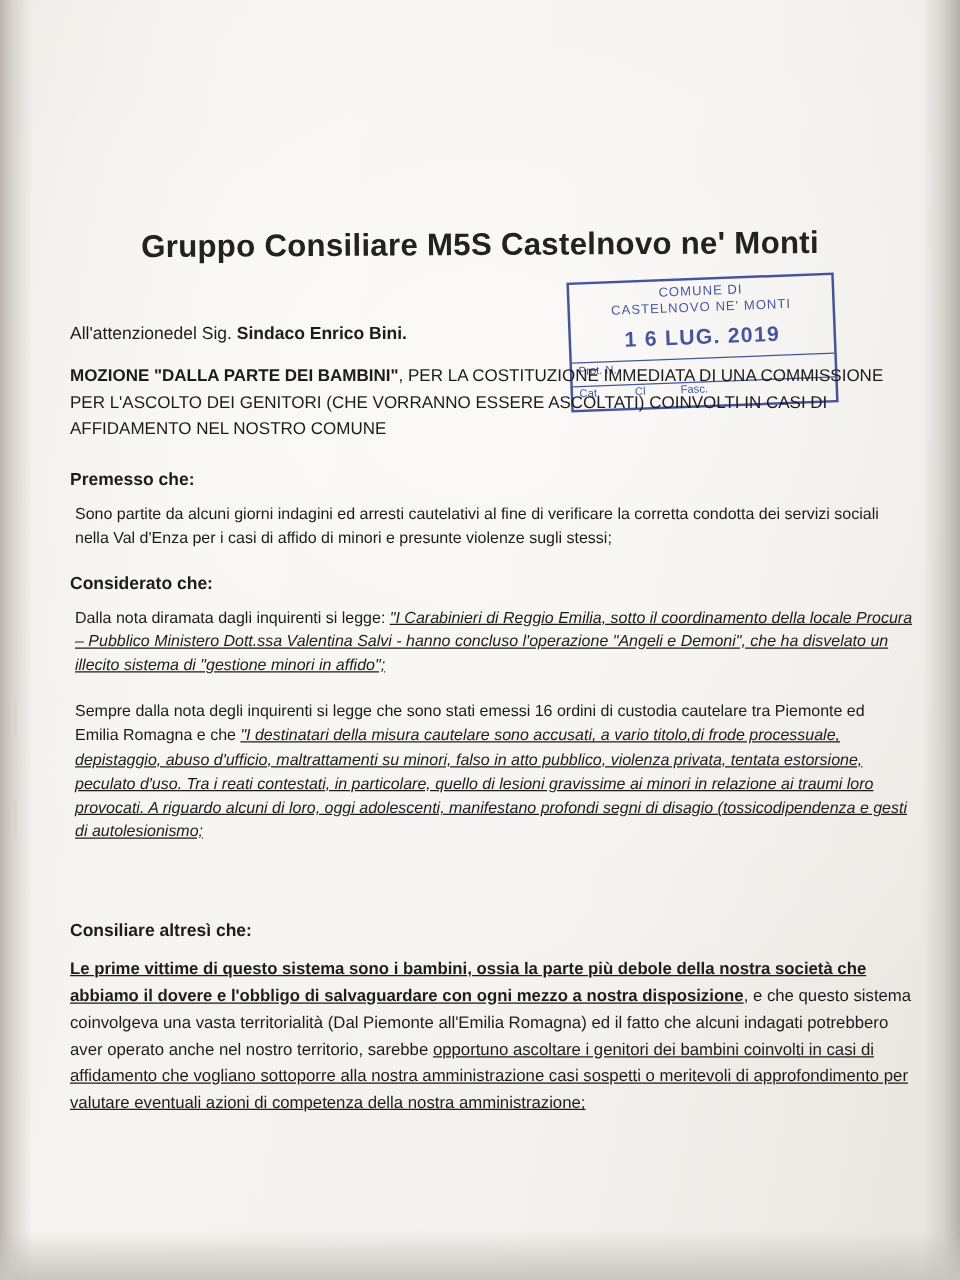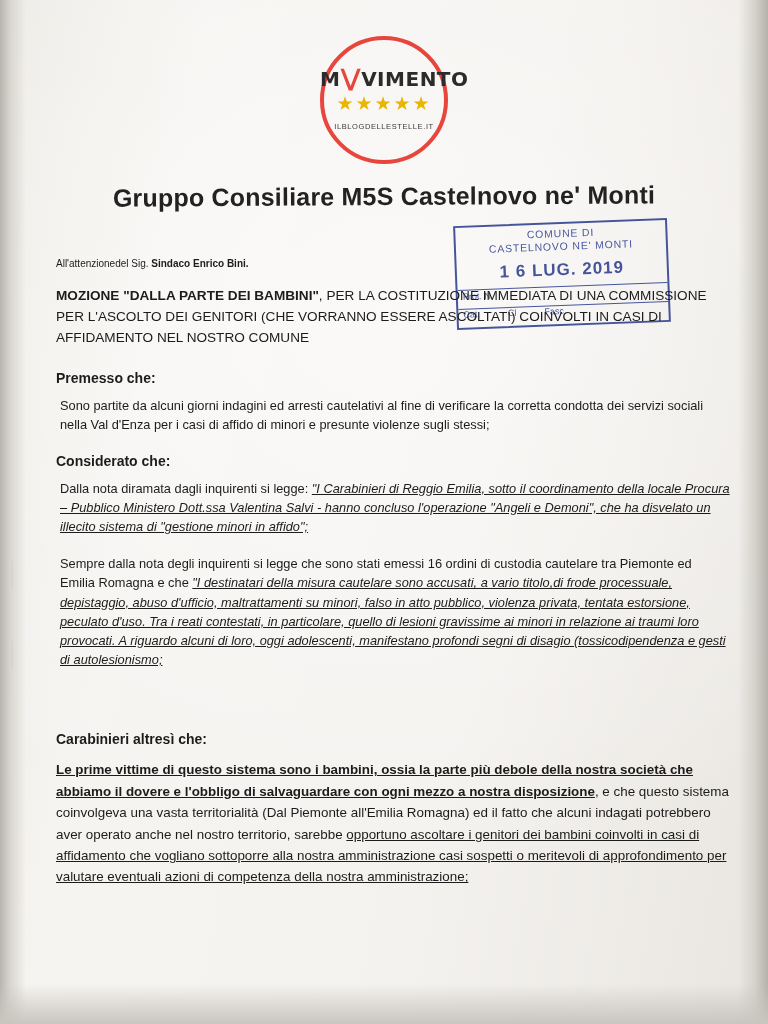--- a/index.html
+++ b/index.html
@@ -165,21 +165,21 @@
 
   .body-text {
     position: absolute;
     left: 56px;
     right: 38px;
     top: 258px;
   }
   p { margin: 0; }
 
   .l-date { font-size: 13.5px; margin-bottom: 14px; }
-  .l-att { font-size: 10px; margin-bottom: 16px; }
+  .l-att { font-size: 14px; margin-bottom: 16px; }
   .l-att b { font-weight: bold; }
   .l-ogg { font-size: 14.5px; font-weight: bold; margin-bottom: 12px; }
   .l-mozione {
     font-size: 13.6px;
     line-height: 1.55;
     margin-bottom: 22px;
   }
   .l-mozione b { font-weight: bold; }
   .h-sec {
     font-size: 14px;
@@ -207,28 +207,20 @@
     margin-top: 26px;
     margin-bottom: 12px;
   }
 </style>
 </head>
 <body>
 
 <div class="page">
   <div class="paper-shade"></div>
 
-  <div class="logo">
-    <div class="logo-ring"></div>
-    <div class="logo-word">
-      <span>M</span><span class="v">⋁</span><span>VIMENTO</span>
-    </div>
-    <div class="logo-stars">★★★★★</div>
-    <div class="logo-sub">ILBLOGDELLESTELLE.IT</div>
-  </div>
 
   <div class="doc-title">Gruppo Consiliare M5S Castelnovo ne' Monti</div>
 
   <div class="stamp">
     <div class="stamp-l1">COMUNE DI</div>
     <div class="stamp-l2">CASTELNOVO NE' MONTI</div>
     <div class="stamp-date">1 6 LUG. 2019</div>
     <div class="stamp-rule"></div>
     <div class="stamp-prot">Prot. N.</div>
     <div class="stamp-rule"></div>
@@ -256,21 +248,21 @@
     <p class="h-sec">Considerato che:</p>
     <p class="para">
       <span>Dalla nota diramata dagli inquirenti si legge: </span><span class="i u">"I Carabinieri di Reggio Emilia, sotto il coordinamento della locale Procura – Pubblico Ministero Dott.ssa Valentina Salvi - hanno concluso l'operazione "Angeli e Demoni", che ha disvelato un illecito sistema di "gestione minori in affido";</span>
     </p>
     <p class="para">
       <span>Sempre dalla nota degli inquirenti si legge che sono stati emessi 16 ordini di custodia cautelare tra Piemonte ed Emilia Romagna e che </span><span class="i u">"I destinatari della misura cautelare sono accusati, a vario titolo,di frode processuale, depistaggio, abuso d'ufficio, maltrattamenti su minori, falso in atto pubblico, violenza privata, tentata estorsione, peculato d'uso. Tra i reati contestati, in particolare, quello di lesioni gravissime ai minori in relazione ai traumi loro provocati. A riguardo alcuni di loro, oggi adolescenti, manifestano profondi segni di disagio (tossicodipendenza e gesti di autolesionismo;</span>
     </p>
 
     <div class="gap"></div>
 
-    <p class="sec-alt">Carabinieri altresì che:</p>
+    <p class="sec-alt">Consiliare altresì che:</p>
     <p class="para2">
       <span class="b u">Le prime vittime di questo sistema sono i bambini, ossia la parte più debole della nostra società che abbiamo il dovere e l'obbligo di salvaguardare con ogni mezzo a nostra disposizione</span><span>, e che questo sistema coinvolgeva una vasta territorialità (Dal Piemonte all'Emilia Romagna) ed il fatto che alcuni indagati potrebbero aver  operato anche nel nostro territorio, sarebbe </span><span class="u">opportuno ascoltare i genitori dei bambini coinvolti in casi di affidamento che vogliano sottoporre alla nostra amministrazione casi sospetti o meritevoli di approfondimento per valutare eventuali azioni di competenza della nostra amministrazione;</span>
     </p>
   </div>
 
   <div class="punch p1"></div>
   <div class="punch p2"></div>
   <div class="edge-left"></div>
   <div class="edge-right"></div>
   <div class="edge-bottom"></div>

